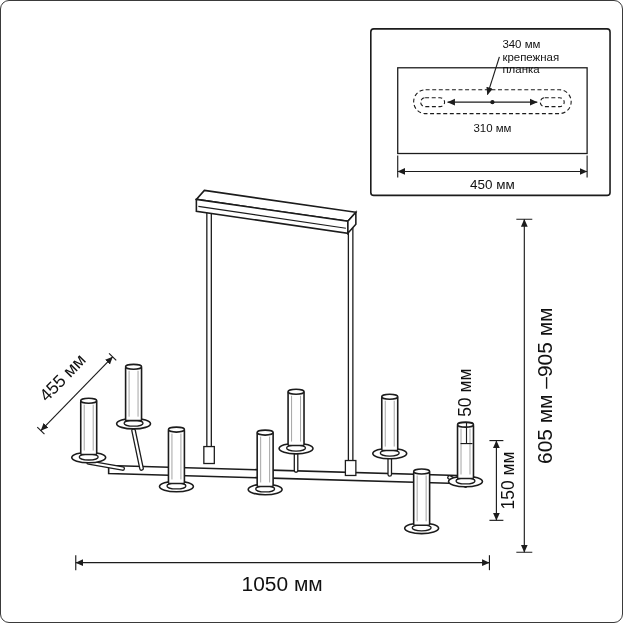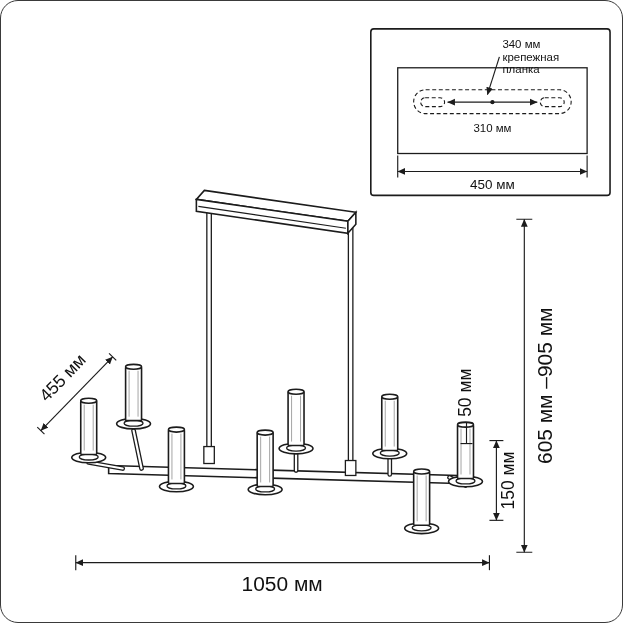--- a/index.html
+++ b/index.html
@@ -1,18 +1,18 @@
 <!DOCTYPE html>
 <html><head>
 <meta charset="utf-8">
 <style>
   html,body { margin:0; padding:0; background:#fff; }
   .frame {
     width:621px; height:621px;
-    border:1px solid #3a3a3a; border-radius:18px;
+    border:1px solid #3a3a3a; border-radius:9px;
     overflow:hidden; background:#fff; position:relative;
   }
   svg { display:block; }
   text {
     font-family:"Liberation Sans", sans-serif;
     fill:#111;
   }
   .t-s  { font-size:11.5px; }
   .t-m  { font-size:13.5px; }
   .t-d  { font-size:17.5px; }

